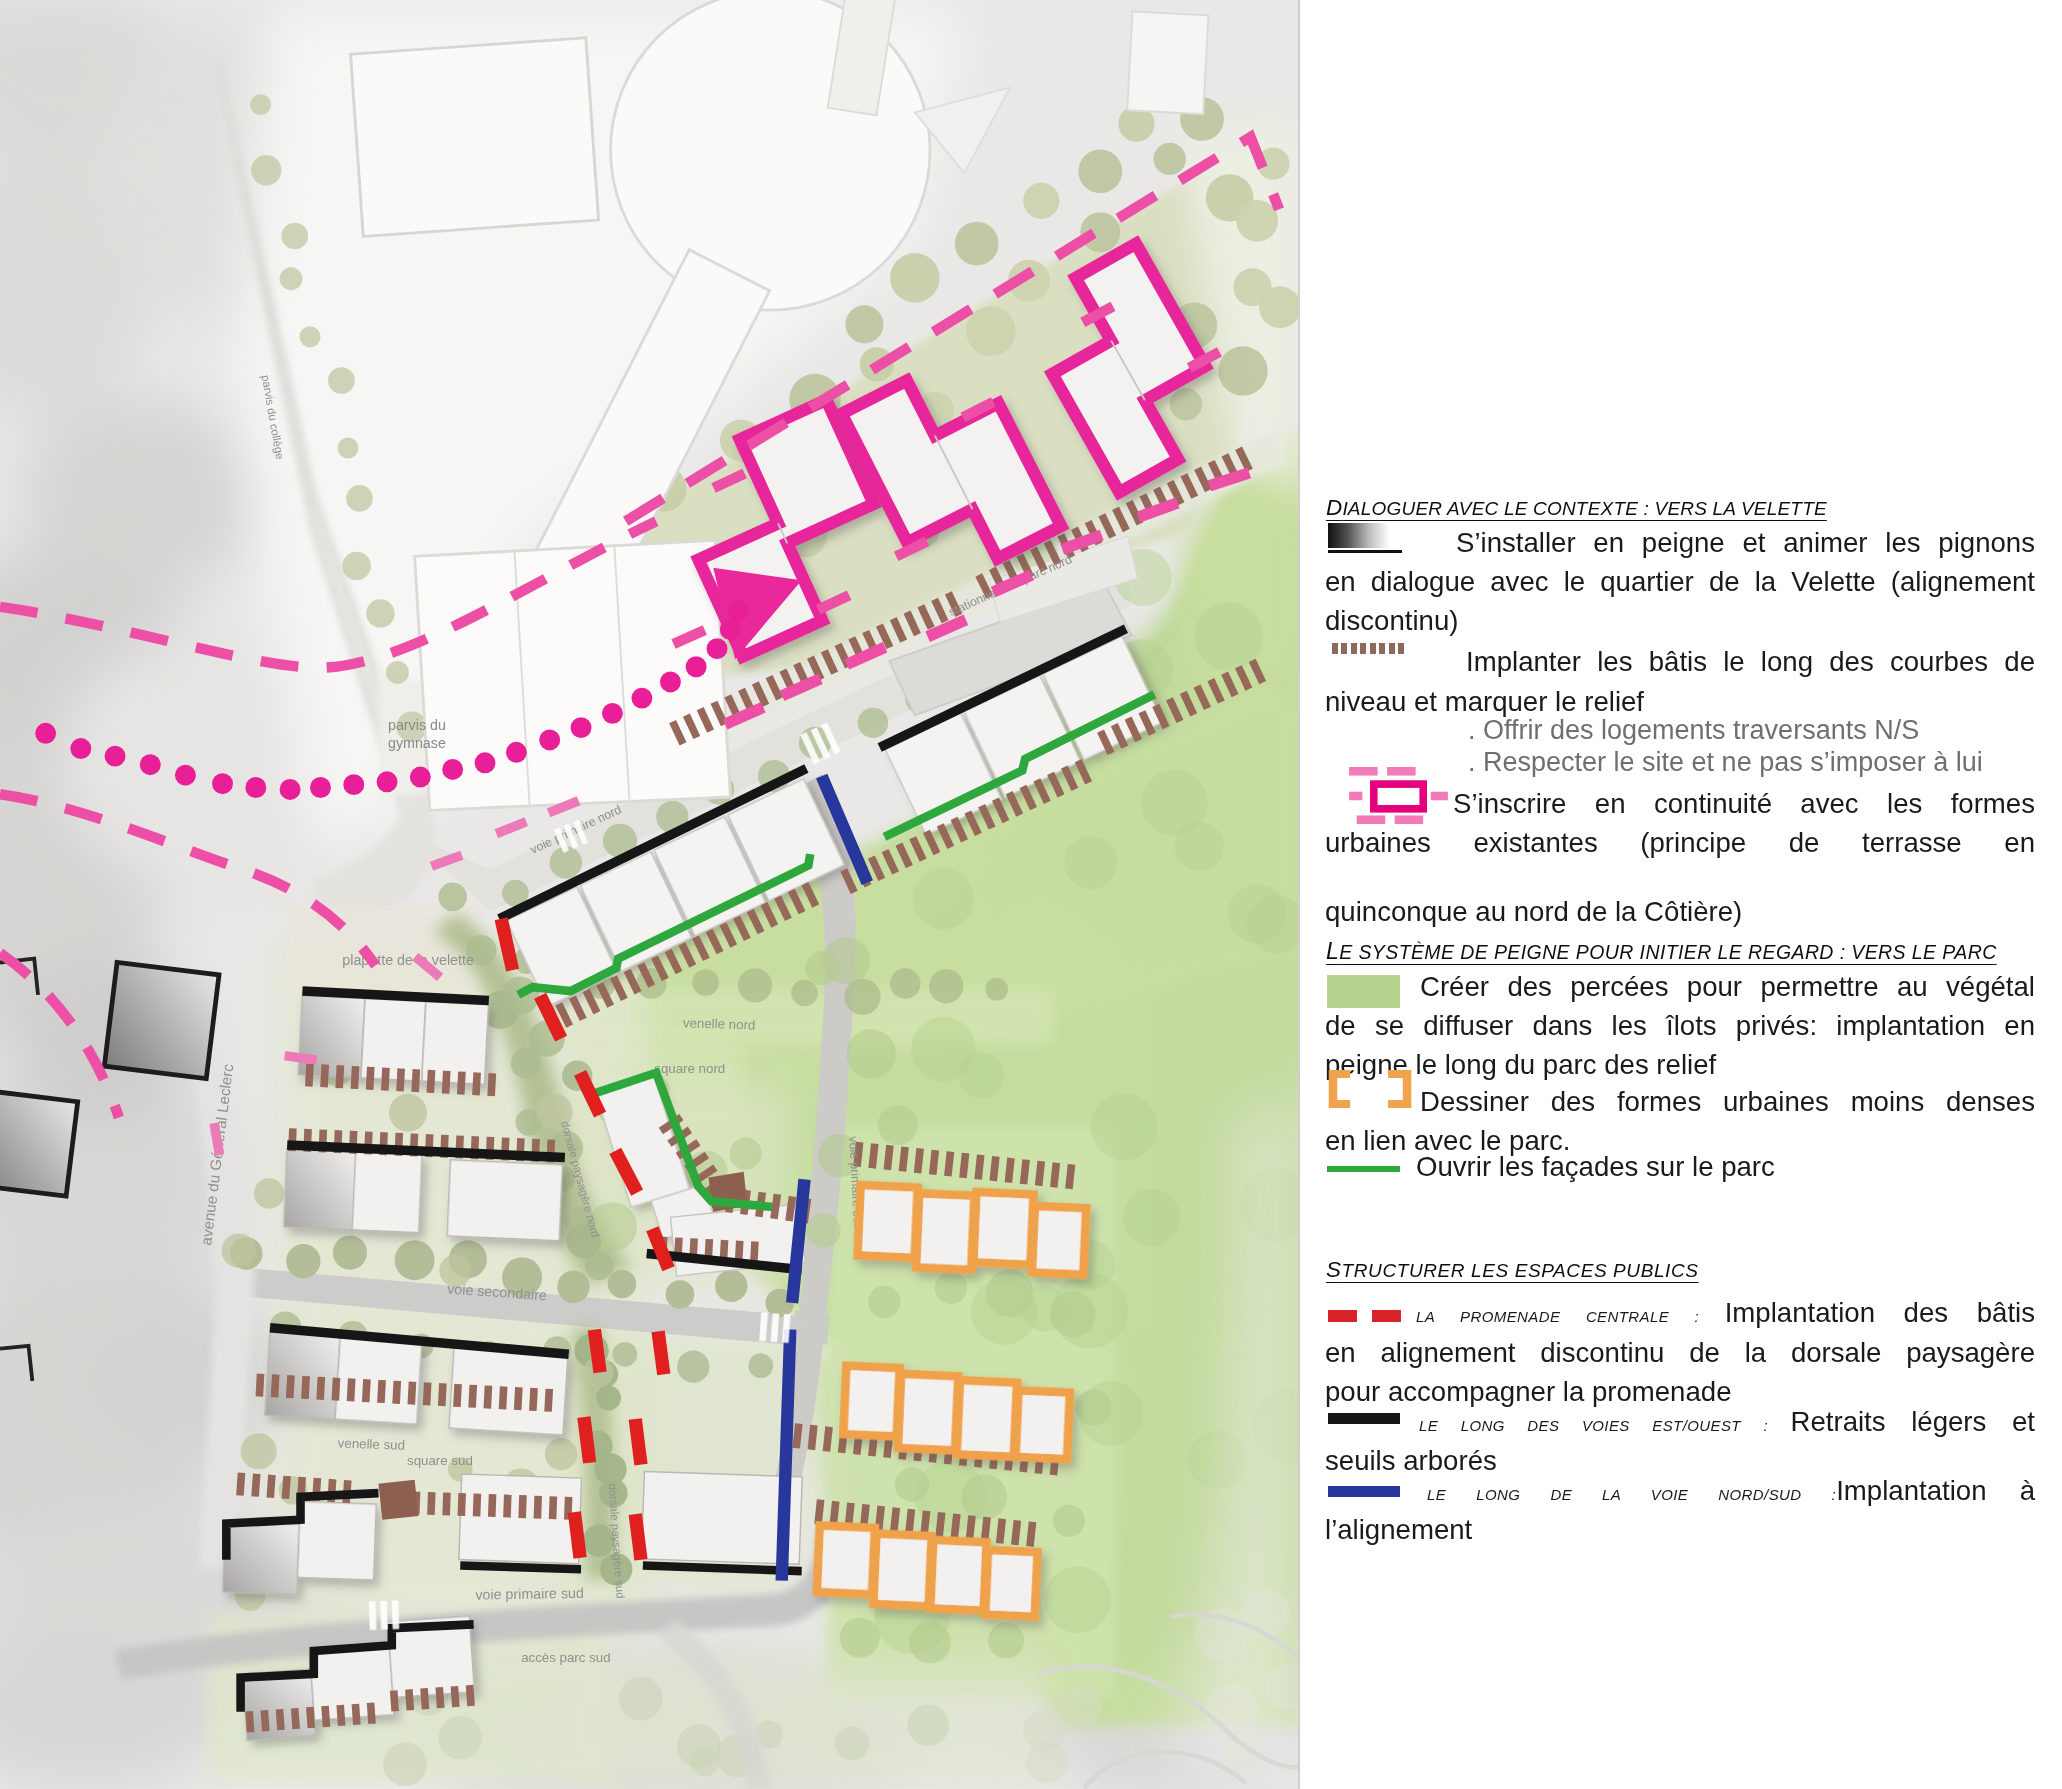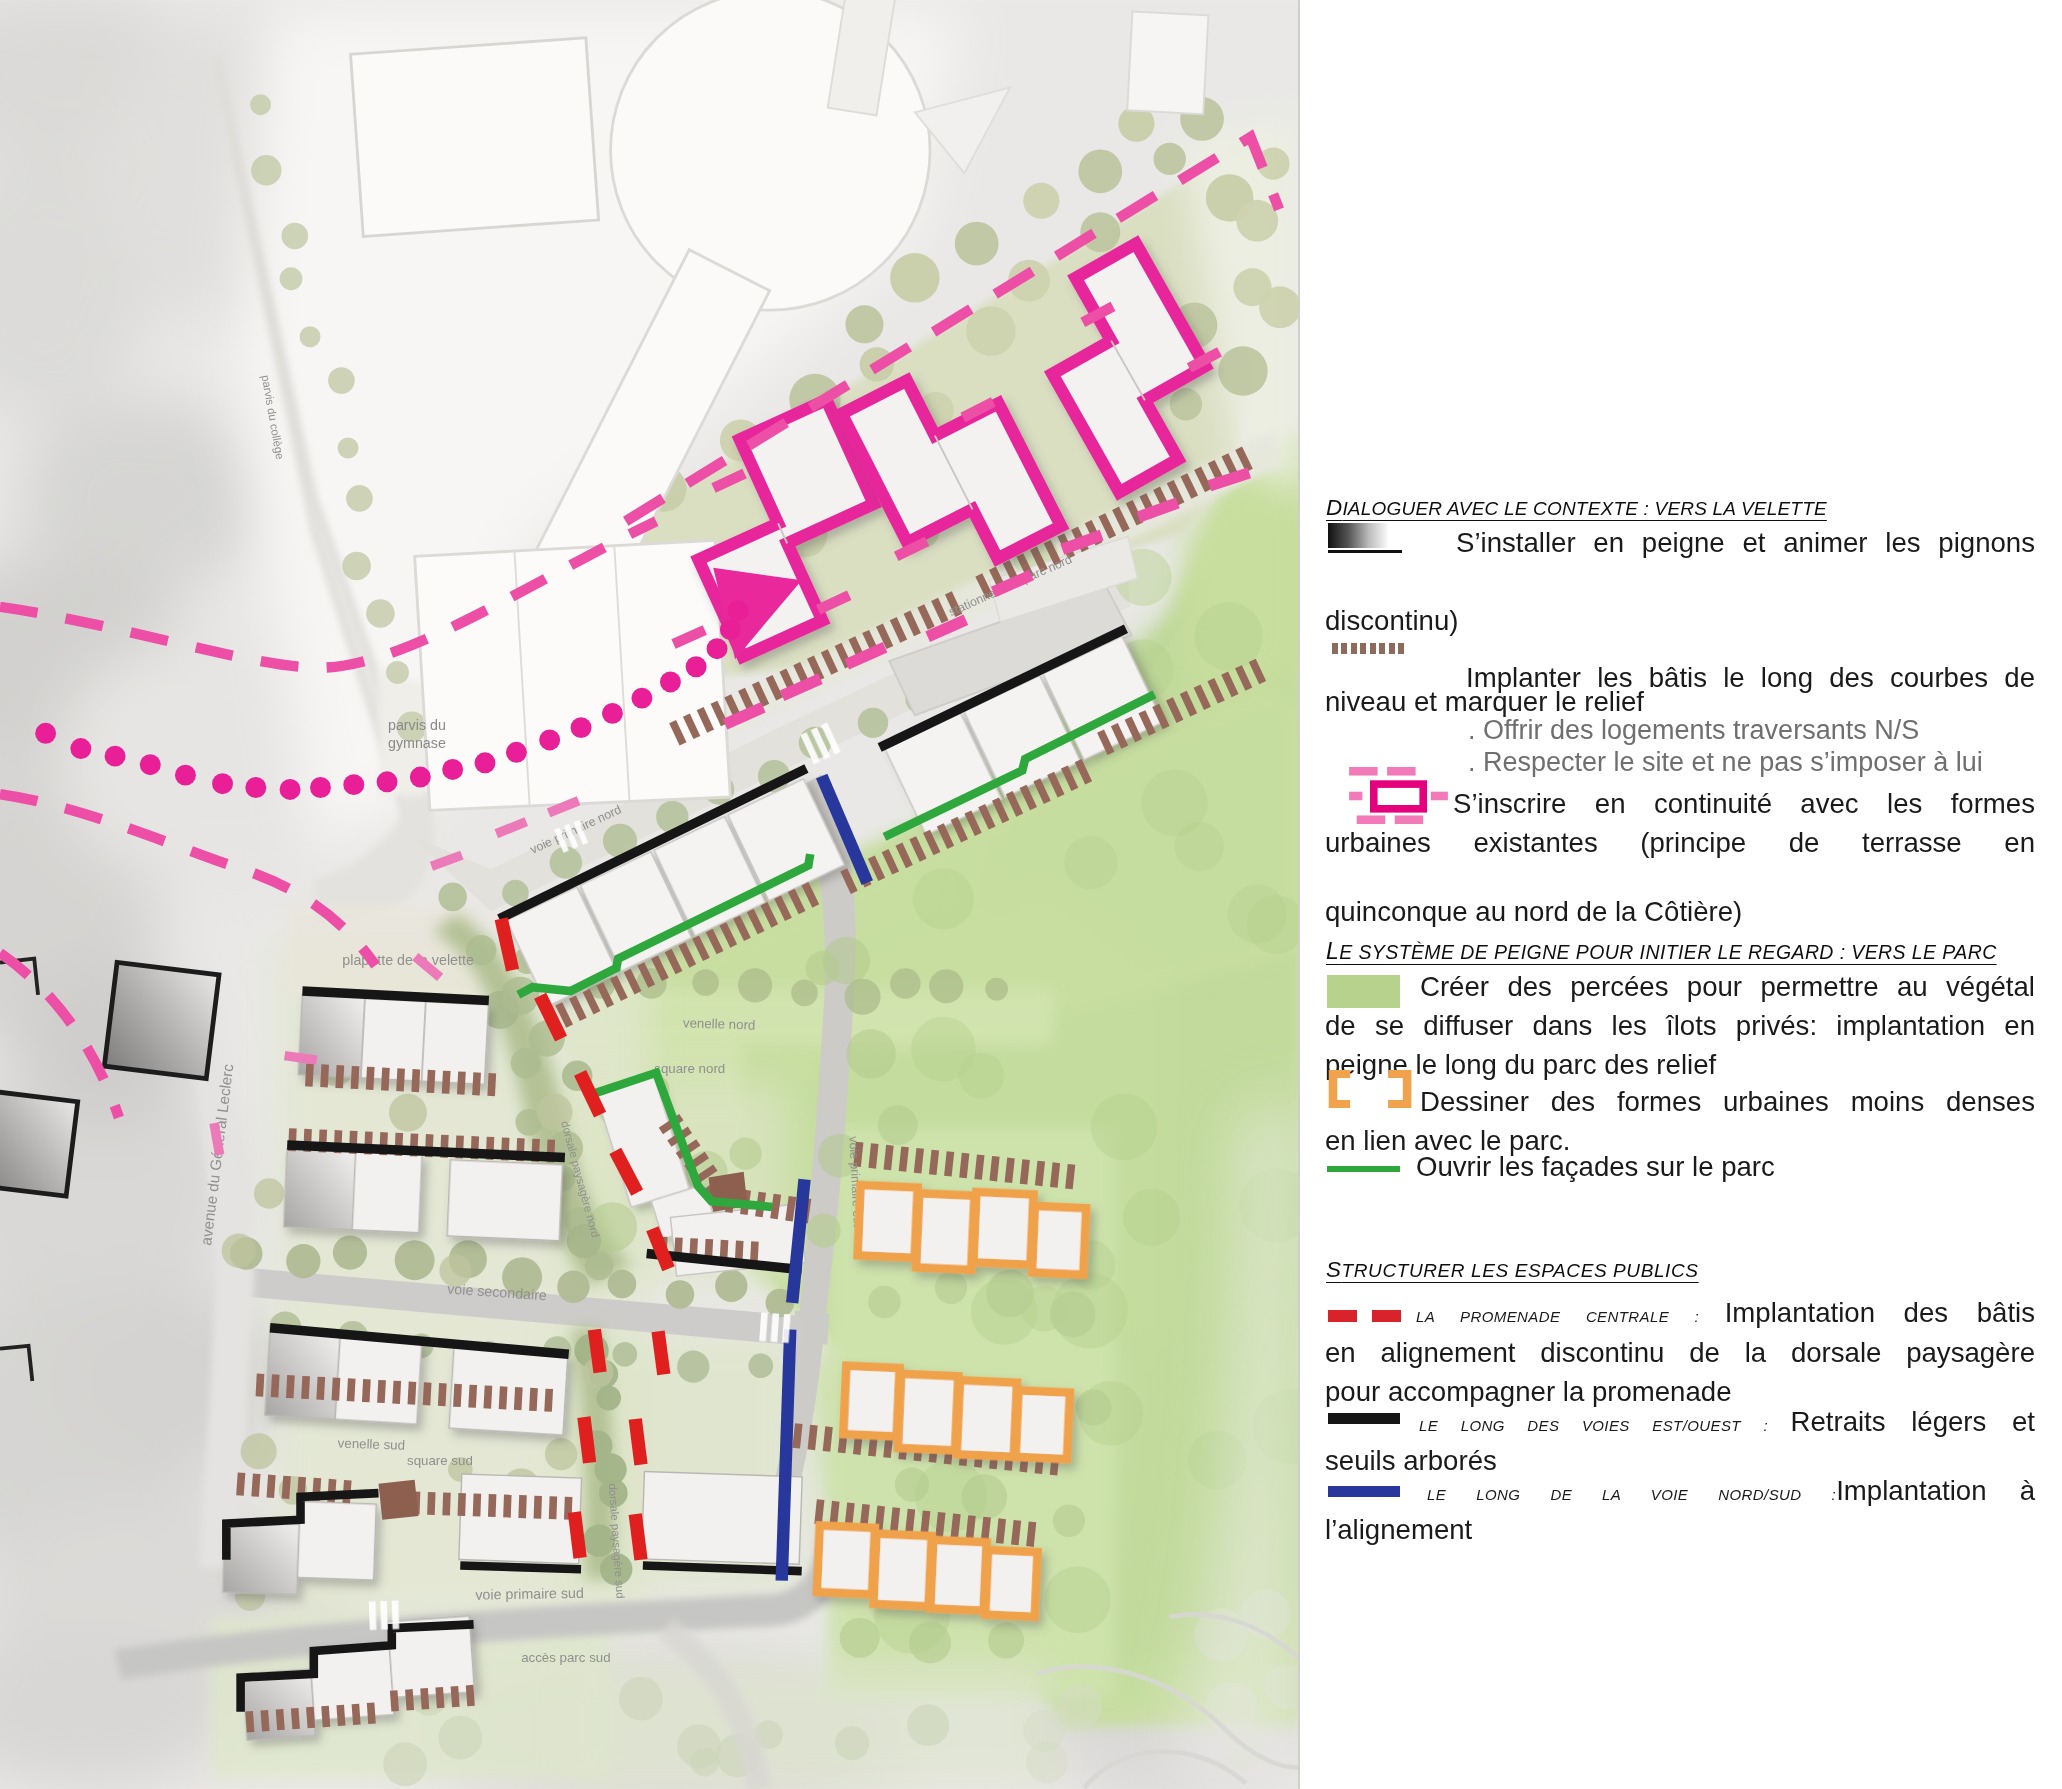--- a/index.html
+++ b/index.html
@@ -871,24 +871,25 @@
 <path d="M1230,1700 C1280,1690 1330,1710 1367,1745"></path>
 </g>
 
 <rect x="1365" y="0" width="2" height="1881" fill="#cfcecc"></rect>
 </svg>
 
 <div class="hdr" style="top:495px;font-size:19px;letter-spacing:0.2px">DIALOGUER AVEC LE CONTEXTE : VERS LA VELETTE</div>
 
 <div class="bl" style="top:525px;padding-left:131px;">S’installer en peigne et animer les pignons</div>
 
+<div class="bl" style="top:564px;">en dialogue avec le quartier de la Velette (alignement</div>
 
 <div class="bl" style="top:603px;text-align:left;text-align-last:left;">discontinu)</div>
 
-<div class="bl" style="top:644px;padding-left:141px;margin-top:16px;">Implanter les bâtis le long des courbes de</div>
+<div class="bl" style="top:644px;padding-left:141px;">Implanter les bâtis le long des courbes de</div>
 
 <div class="bl" style="top:684px;text-align:center;text-align-last:left;">niveau et marquer le relief</div>
 
 <div class="gl" style="top:714px;padding-left:143px;text-align:left;text-align-last:left;">. Offrir des logements traversants N/S</div>
 
 <div class="gl" style="top:746px;padding-left:143px;text-align:left;text-align-last:left;">. Respecter le site et ne pas s’imposer à lui</div>
 
 <div class="bl" style="top:786px;padding-left:128px;">S’inscrire en continuité avec les formes</div>
 
 <div class="bl" style="top:825px;">urbaines existantes (principe de terrasse en</div>

